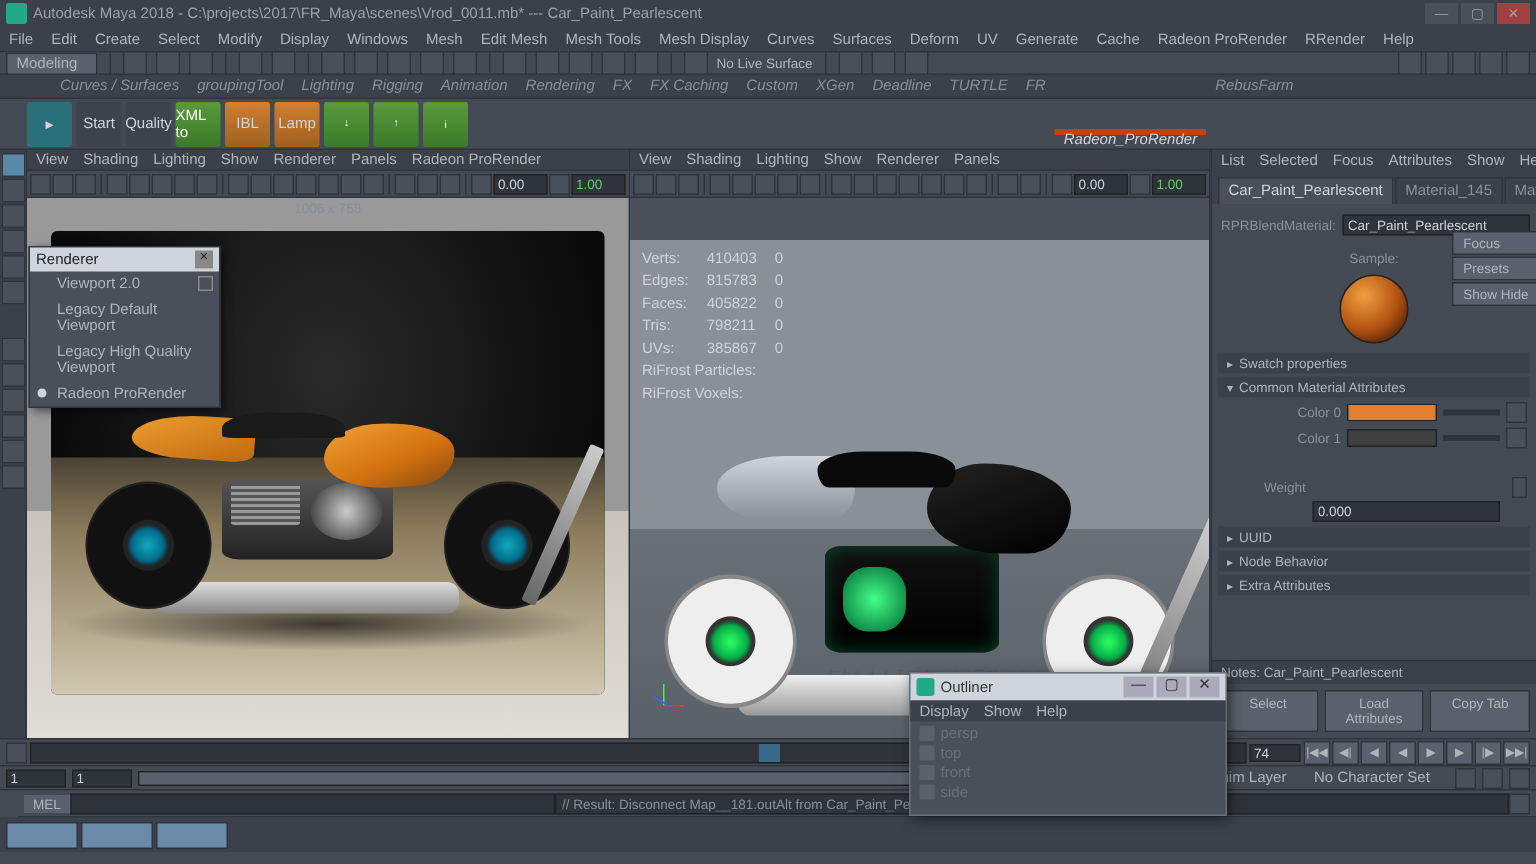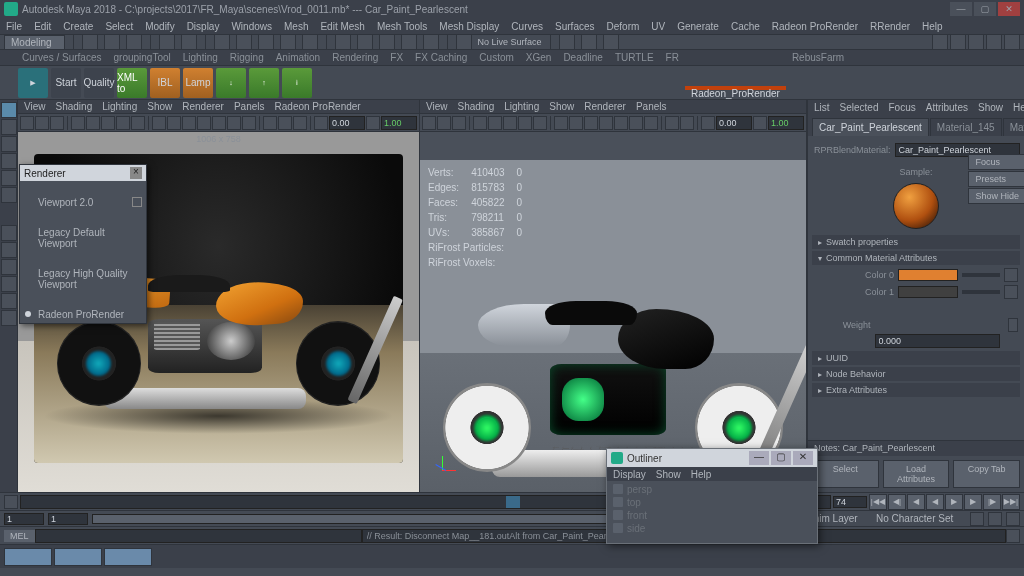--- a/index.html
+++ b/index.html
@@ -9,21 +9,21 @@
 .titlebar .wbtns { margin-left:auto; display:flex; gap:2px; }
 .titlebar .wbtn { width:22px; height:14px; background:#4a505a; text-align:center; line-height:14px; cursor:pointer; font-size:9px; }
 .titlebar .wbtn.close { background:#a04040; }
 .menubar { height:16px; background:#3b404a; display:flex; gap:12px; padding:0 6px; align-items:center; font-size:10px; }
 .menubar span { cursor:pointer; color:#b0b5bc; }
 .statusline { height:16px; background:#444a54; display:flex; align-items:center; gap:6px; padding:0 4px; border-top:1px solid #2f343c; border-bottom:1px solid #2f343c; }
 .statusline .dd { background:#5a616c; padding:1px 12px 1px 6px; border:1px solid #2f343c; position:relative; font-size:10px; }
 .sicon { width:16px; height:16px; background:#4a505a; border:1px solid #2f343c; cursor:pointer; display:inline-block; }
 .sicon.sm { width:14px; height:14px; }
 .sep { width:1px; height:14px; background:#2f343c; margin:0 2px; }
-.shelftabs { height:16px; background:#3b404a; display:flex; padding-left:16px; font-size:9px; border-bottom:1px solid #2f343c; }
+.shelftabs { height:16px; background:#3b404a; display:flex; padding-left:34px; font-size:9px; border-bottom:1px solid #2f343c;font-style:italic; }
 .shelftabs span { padding:2px 6px; cursor:pointer; color:#8a9098; }
 .shelftabs span.active { background:#c2410c; color:#d0d5dc;margin-top:36px; }
 .shelf { height:34px; background:#444a54; display:flex; align-items:center; gap:3px; padding:0 18px; border-bottom:1px solid #2f343c; }
 .shelfbtn { width:30px; height:30px; background:#3d434d; border-radius:2px; display:flex; align-items:center; justify-content:center; cursor:pointer; position:relative; font-size:7px; color:#cfd4db; }
 .shelfbtn.green { background:linear-gradient(#5a9a3a,#3a7a2a); color:#fff; }
 .shelfbtn.orange { background:linear-gradient(#d08030,#a06020); }
 .shelfbtn.cyan { background:#2a707a; }
 .main { display:flex; height:392px; }
 .toolcol { width:18px; background:#3b404a; display:flex; flex-direction:column; gap:1px; padding-top:2px; border-right:1px solid #2f343c; }
 .toolcol .tb { width:16px; height:16px; margin:0 1px; background:#4a505a; border:1px solid #2f343c; cursor:pointer; }
@@ -72,21 +72,21 @@
 .moto2 .seat2 { position:absolute; left:22%; top:4%; width:38%; height:18%; background:#0a0a0a; border-radius:40% 40% 10% 10%/60%; }
 .moto2 .eng2 { position:absolute; left:24%; bottom:-6%; width:48%; height:54%; background:linear-gradient(#111,#000); border-radius:10%; box-shadow:inset 0 0 12px #0a4a2a; }
 .moto2 .eng2::after{content:"";position:absolute;inset:20% 54% 20% 10%;background:radial-gradient(circle,#4f8,#063);border-radius:40%;}
 .moto2 .ex2 { position:absolute; left:16%; bottom:-2%; width:62%; height:12%; background:linear-gradient(#eee,#999); border-radius:8px; }
 .moto2 .fork2 { position:absolute; right:8%; bottom:2%; width:3%; height:68%; background:linear-gradient(#ddd,#777); transform:rotate(24deg); transform-origin:bottom; border-radius:2px;}
 .grid { position:absolute; left:32%; bottom:2%; width:46%; height:16%; background:repeating-linear-gradient(80deg,#5558 0 1px,transparent 1px 10px),repeating-linear-gradient(10deg,#5558 0 1px,transparent 1px 10px); transform:perspective(200px) rotateX(60deg);}
 
 .renderpop { position:absolute; left:1px; top:32px; width:128px; background:#4a505a; border:1px solid #2f343c; z-index:5; box-shadow:2px 2px 6px #0008; }
 .renderpop .hdr { background:#d0d5dc; color:#222; padding:2px 4px; font-size:10px; display:flex; align-items:center;}
 .renderpop .hdr .x { margin-left:auto; width:12px; height:12px; background:#888; text-align:center; line-height:10px; cursor:pointer;}
-.renderpop .item { padding:3px 6px 3px 18px; position:relative; font-size:9px; cursor:pointer;margin-top:13px; }
+.renderpop .item { padding:3px 6px 3px 18px; position:relative; font-size:9px; cursor:pointer; }
 .renderpop .item.dot::before{content:"";position:absolute;left:5px;top:5px;width:6px;height:6px;border-radius:50%;background:#cfd4db;}
 .renderpop .item .chk { position:absolute; right:4px; top:3px; width:10px; height:10px; border:1px solid #888;}
 
 .attr { width:232px; background:#444a54; border-left:1px solid #2f343c; display:flex; flex-direction:column; font-size:10px; overflow:hidden;}
 .attr .menu2 { height:14px; display:flex; gap:10px; padding:0 6px; align-items:center; font-size:9px; background:#3b404a; }
 .attr .menu2 span{cursor:pointer;}
 .attr .tabs { display:flex; gap:1px; padding:4px 4px 0; background:#3b404a; font-size:9px; }
 .attr .tabs .tab { background:#3b404a; padding:3px 6px; cursor:pointer; color:#8a9098; border:1px solid #2f343c; border-bottom:none;}
 .attr .tabs .tab.active { background:#4a505a; color:#cfd4db; }
 .attr .body3 { flex:1; padding:4px 6px; overflow:hidden; position:relative;}
@@ -108,21 +108,21 @@
 .bottom { height:76px; background:#444a54; border-top:1px solid #2f343c; display:flex; flex-direction:column; }
 .timeslider { height:18px; display:flex; align-items:center; padding:0 4px; gap:2px; border-bottom:1px solid #2f343c; position:relative;}
 .timetrack { flex:1; height:14px; background:#2f343c; position:relative; border:1px solid #222;}
 .timetrack .cur{position:absolute;top:0;bottom:0;width:14px;background:#3a6a8a;left:60%;}
 .playctrl { display:flex; gap:1px; }
 .playctrl .pb { width:18px; height:16px; background:#5a616c; border:1px solid #2f343c; cursor:pointer; text-align:center; line-height:14px; font-size:8px;}
 .rangeslider { height:16px; display:flex; align-items:center; gap:4px; padding:0 4px; border-bottom:1px solid #2f343c;}
 .rangeslider input { width:40px; background:#2f343c; border:1px solid #222; color:#cfd4db; padding:0 2px; font-size:9px;}
 .rangebar { flex:1; height:10px; background:#2f343c; border:1px solid #222; position:relative;}
 .rangebar .rg{position:absolute;left:0;right:0;top:0;bottom:0;background:#5a616c;}
-.cmdline { height:18px; display:flex; align-items:center; padding:0 4px; gap:0; border-bottom:1px solid #2f343c;}
+.cmdline { height:18px; display:flex; align-items:center; padding:0 4px; gap:0; border-bottom:1px solid #2f343c;margin-left:12px;}
 .cmdline .lbl { background:#5a616c; padding:1px 6px; font-size:9px;}
 .cmdline input { flex:1; background:#2f343c; border:1px solid #222; color:#8a9098; padding:1px 4px; font-size:9px;}
 .taskbar { flex:1; background:#3b404a; display:flex; align-items:center; gap:2px; padding:0 4px;}
 .taskbar .tbtn { width:48px; height:18px; background:#6a8aaa; border:1px solid #2f343c;}
 
 .outliner { position:absolute; left:606px; top:448px; width:212px; height:96px; background:#4a505a; border:1px solid #6a7078; z-index:6; box-shadow:2px 2px 8px #0008;}
 .outliner .ohdr { height:18px; background:#d0d5dc; display:flex; align-items:center; padding:0 4px; color:#333; font-size:10px;}
 .outliner .ohdr .oi { width:12px; height:12px; background:#2a8; border-radius:2px; margin-right:4px;}
 .outliner .ohdr .obtns{margin-left:auto;display:flex;gap:2px;}
 .outliner .ohdr .obtns div{width:20px;height:14px;background:#aab;text-align:center;line-height:12px;cursor:pointer;font-size:10px;}

